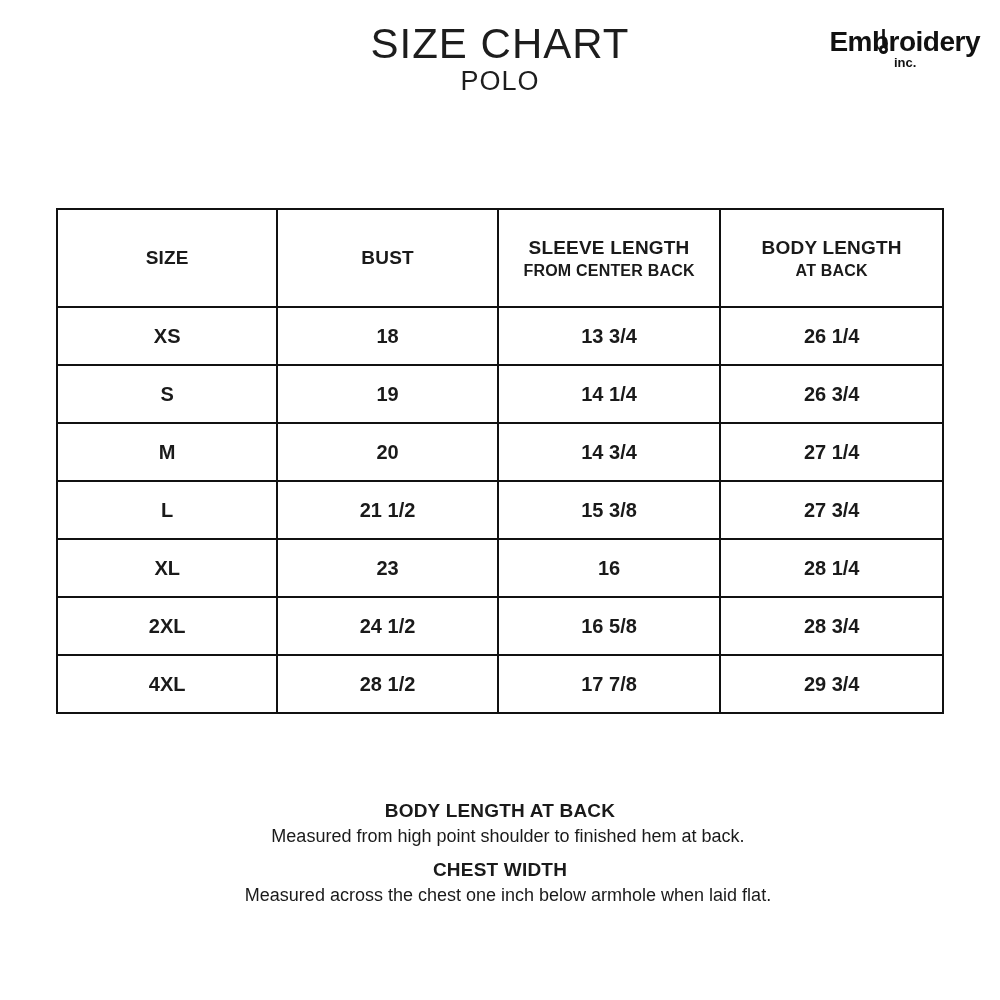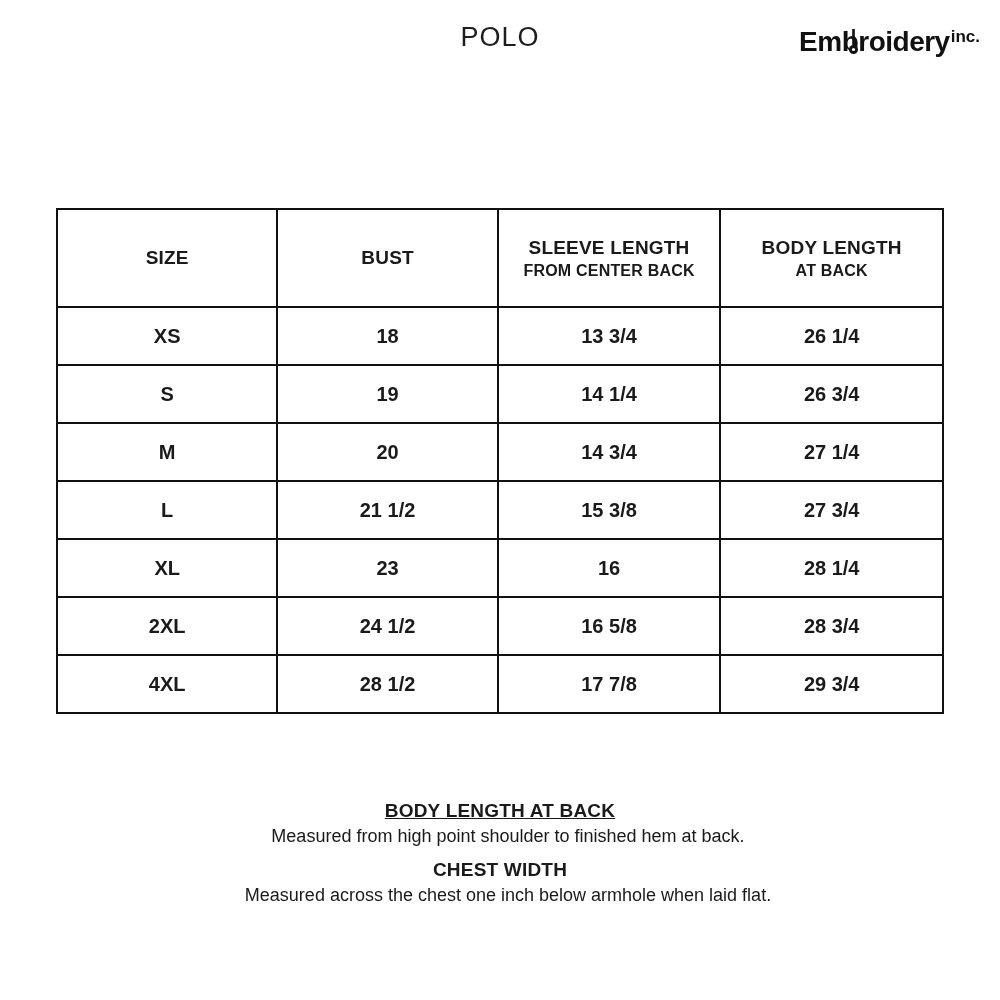--- a/index.html
+++ b/index.html
@@ -38,40 +38,41 @@
     letter-spacing: 1px;
     line-height: 1.15;
     color: #1d1d1d;
   }
 
   .logo {
     position: absolute;
     top: 28px;
     right: 20px;
     display: flex;
-    align-items: flex-start;
+    align-items: center;
     line-height: 1;
+    flex-direction: column;
   }
   .logo-word {
     font-size: 28px;
     font-weight: bold;
     letter-spacing: -0.5px;
     color: #111;
     position: relative;
   }
   .logo-needle {
     position: absolute;
     left: 50px;
     top: 1px;
     width: 9px;
     height: 26px;
     pointer-events: none;
   }
   .logo-inc {
-    font-size: 17px;
+    font-size: 13px;
     font-weight: bold;
     color: #111;
     margin-left: 1px;
     padding-bottom: 2px;
   }
 
   
   .table-wrap {
     margin: 68px auto 0 auto;
     width: 888px;
@@ -116,34 +117,35 @@
     margin-top: 86px;
     text-align: center;
   }
   .note-head {
     font-size: 19px;
     font-weight: bold;
     color: #1a1a1a;
     margin-top: 12px;
     letter-spacing: 0.2px;
   }
-  .note-head:first-child { margin-top: 12px; text-decoration: underline; }
+  .note-head:first-child { margin-top: 12px; }
   .note-body {
     font-size: 18px;
     font-weight: 400;
     color: #1a1a1a;
     margin-top: 4px;
     padding-left: 16px;
   }
 </style>
 </head>
 <body>
 
 <div class="header">
   <div class="title-block">
+    <div class="title-line1">SIZE CHART</div>
     <div class="title-line2">POLO</div>
   </div>
 
   <div class="logo">
     <div class="logo-word">Embroidery</div>
     <svg class="logo-needle" viewBox="0 0 9 26" aria-hidden="true">
       <rect x="3.2" y="0" width="2.6" height="16" fill="#111"></rect>
       <circle cx="4.5" cy="20.5" r="4.5" fill="#111"></circle>
       <circle cx="4.5" cy="20.5" r="1.6" fill="#ffffff"></circle>
     </svg>

